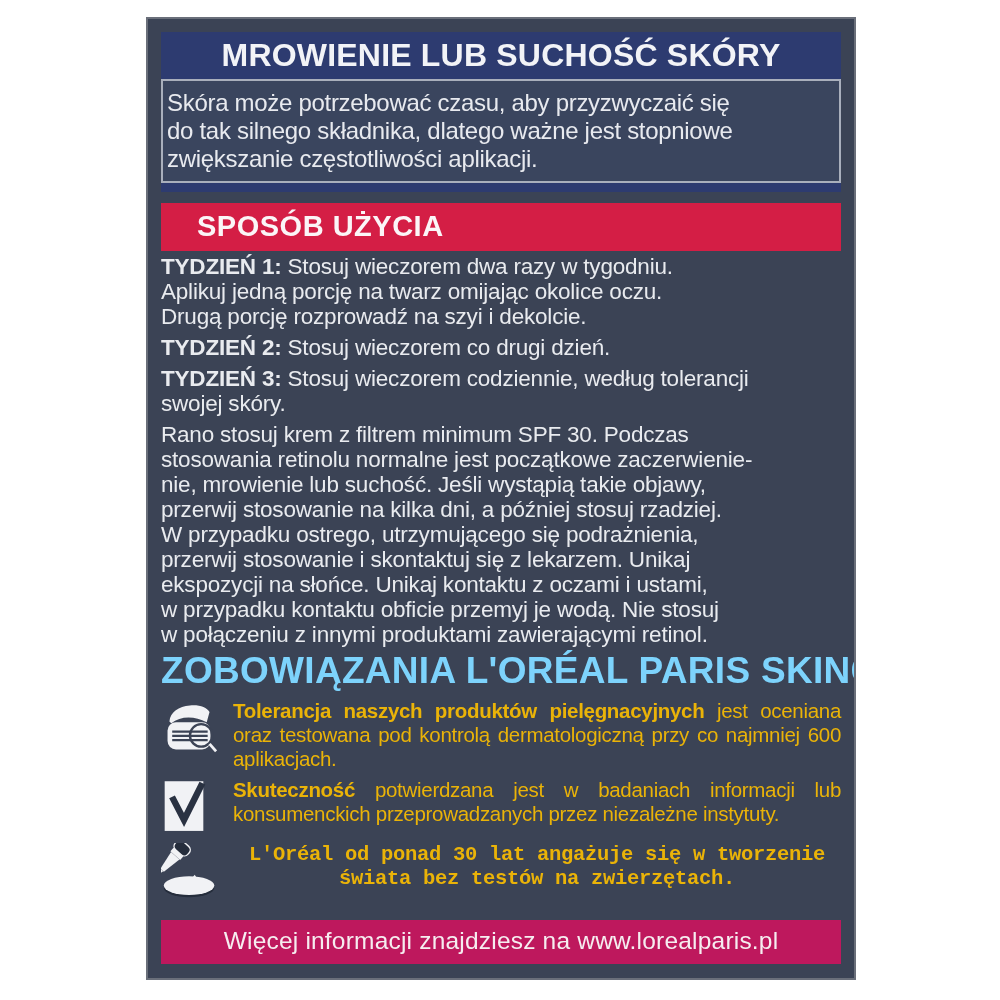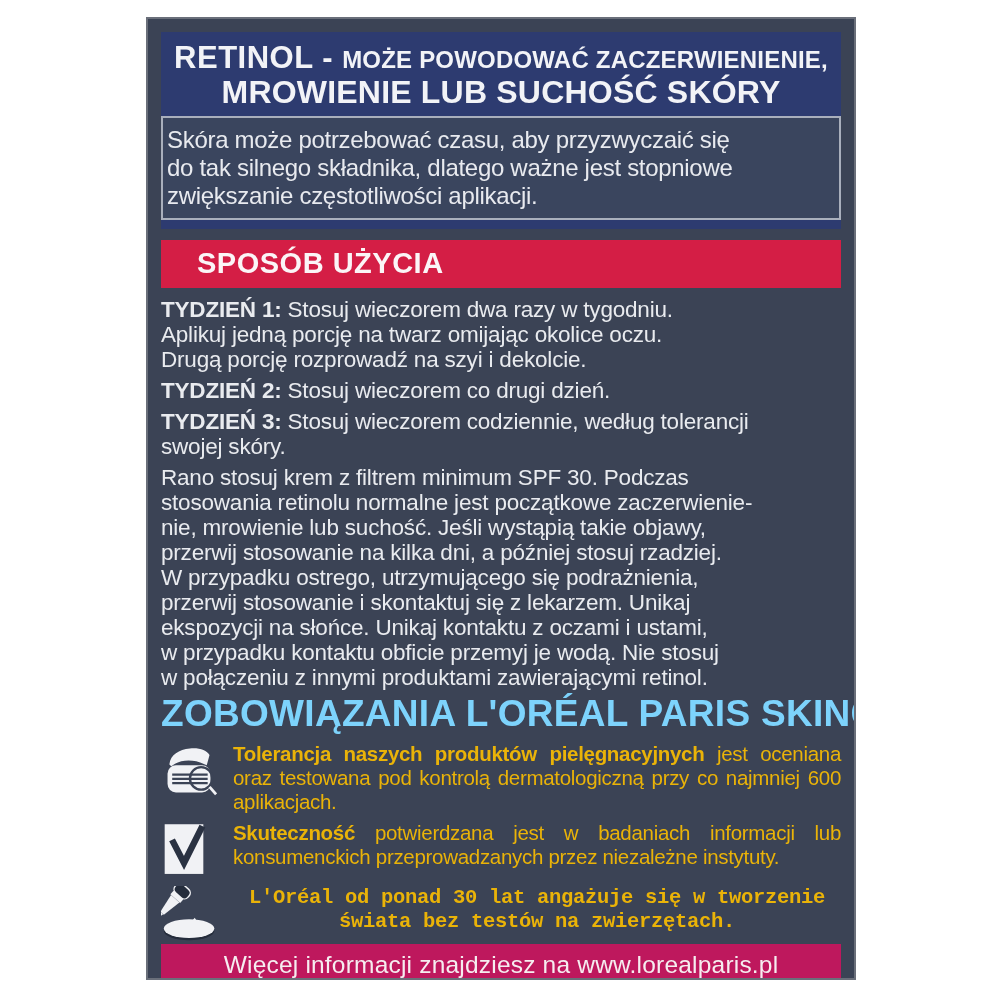--- a/index.html
+++ b/index.html
@@ -52,21 +52,21 @@
     background: #D41E45;
     color: #FBF5F7;
     font-size: 29px;
     font-weight: bold;
     letter-spacing: 0.5px;
     padding: 7px 36px 8px;
   }
 
   
   .usage-body {
-    margin-top: 9px;
+    margin-top: 3px;
     font-size: 22.5px;
     line-height: 25px;
     letter-spacing: -0.2px;
     color: #E9EBEF;
   }
   .usage-body p { margin: 0 0 6px 0; white-space: pre-line; }
   .usage-body .week-label { font-weight: bold; }
   .usage-body .details { margin-bottom: 0; }
 
   
@@ -108,23 +108,20 @@
     padding: 7px 6px 9px;
   }
 </style>
 </head>
 <body>
 
 <div class="label-panel">
 
   <div class="top-block">
     <div class="warning-header">
-      <div>
-        <span class="brand">RETINOL - </span><span class="warn1">MOŻE POWODOWAĆ ZACZERWIENIENIE,</span>
-      </div>
       <div class="warn2">MROWIENIE LUB SUCHOŚĆ SKÓRY</div>
     </div>
     <div class="intro-note">Skóra może potrzebować czasu, aby przyzwyczaić się
 do tak silnego składnika, dlatego ważne jest stopniowe
 zwiększanie częstotliwości aplikacji.</div>
   </div>
 
   <div class="usage-banner">SPOSÓB UŻYCIA</div>
 
   <div class="usage-body">

